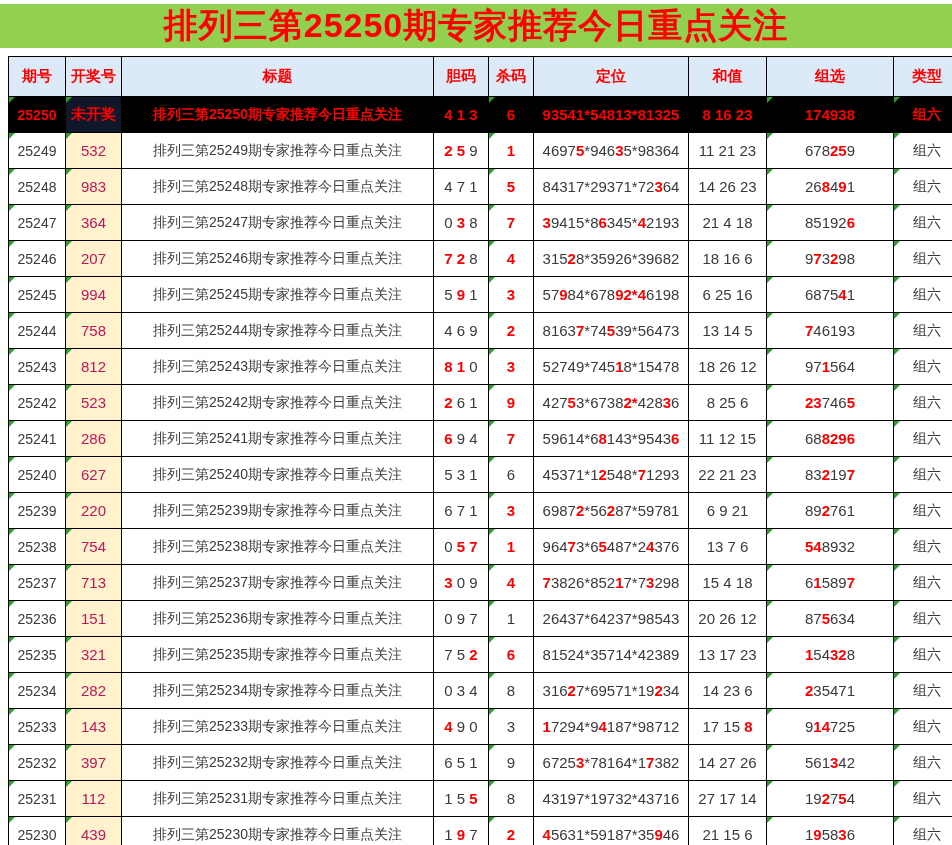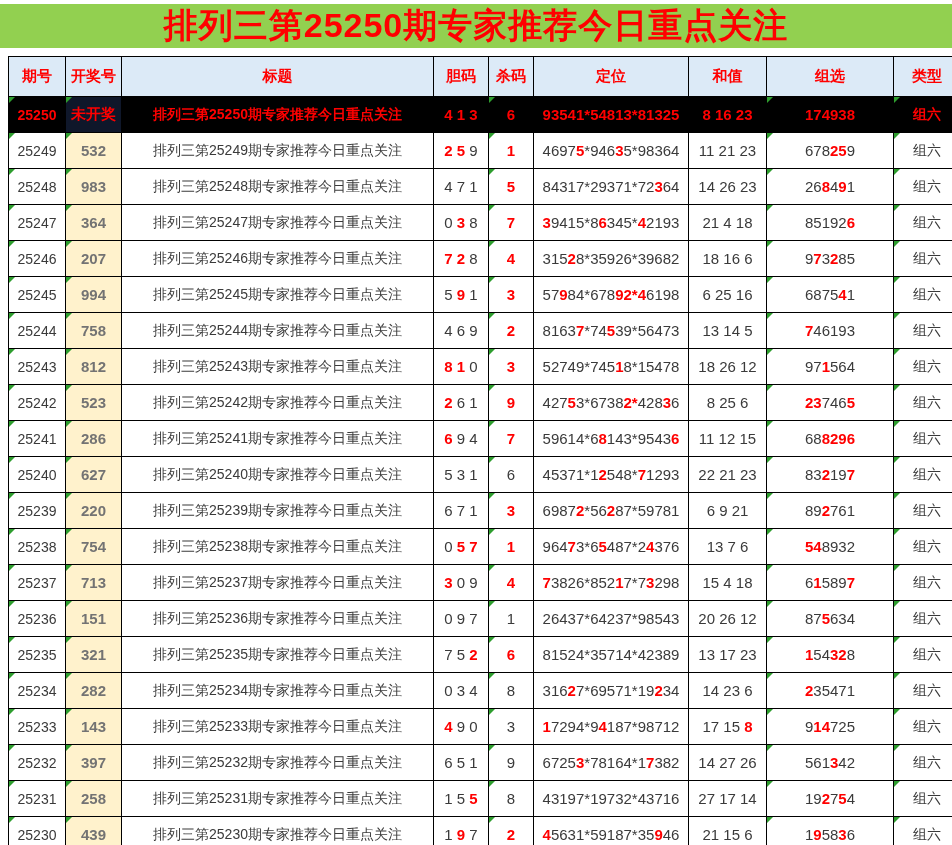--- a/index.html
+++ b/index.html
@@ -8,21 +8,21 @@
   .banner{margin-top:4px;width:952px;height:44px;background:#92D050;
           display:flex;align-items:center;justify-content:center;}
   .banner span{color:#FF0000;font-size:34px;font-weight:900;letter-spacing:1px;}
   table{border-collapse:collapse;table-layout:fixed;width:952px;margin:8px;}
   td,th{border:1px solid #000000;text-align:center;vertical-align:middle;
         padding:0;position:relative;overflow:hidden;white-space:nowrap;}
   thead th{height:39px;background:#DCEAF7;color:#FF0000;
            font-size:15px;font-weight:700;}
   tbody td{height:35px;color:#3a3a3a;font-size:14px;background:#ffffff;}
   td.num{font-size:15px;}
-  td.draw{background:#FFF2CC;color:#737373;font-weight:700;font-size:15px;}
+  td.draw{background:#FFF2CC;color:#be185d;font-weight:400;font-size:15px;}
   span.red{color:#FF0000;font-weight:700;}
   tr.hl td{background:#000000;color:#FF0000;font-weight:700;}
   tr.hl td.draw{background:#0f172a;}
   td.tri::before{content:"";position:absolute;top:0;left:0;width:0;height:0;
                  border-top:6px solid #2E9E2E;border-right:6px solid transparent;}
 </style>
 </head>
 <body>
 
 <div class="banner">
@@ -100,21 +100,21 @@
         <td class="tri"><span>组六</span></td>
       </tr>
       <tr>
         <td class="tri"><span>25246</span></td>
         <td class="draw tri"><span>207</span></td>
         <td><span>排列三第25246期专家推荐今日重点关注</span></td>
         <td class="num"><span class="red">7 2 </span><span>8</span></td>
         <td class="num tri"><span class="red">4</span></td>
         <td class="num"><span>315</span><span class="red">2</span><span>8*35926*39682</span></td>
         <td class="num"><span>18 16 6</span></td>
-        <td class="num tri"><span>9</span><span class="red">7</span><span>3</span><span class="red">2</span><span>85</span></td>
+        <td class="num tri"><span>9</span><span class="red">7</span><span>3</span><span class="red">2</span><span>98</span></td>
         <td class="tri"><span>组六</span></td>
       </tr>
       <tr>
         <td class="tri"><span>25245</span></td>
         <td class="draw tri"><span>994</span></td>
         <td><span>排列三第25245期专家推荐今日重点关注</span></td>
         <td class="num"><span>5 </span><span class="red">9 </span><span>1</span></td>
         <td class="num tri"><span class="red">3</span></td>
         <td class="num"><span>57</span><span class="red">9</span><span>84*678</span><span class="red">92*4</span><span>6198</span></td>
         <td class="num"><span>6 25 16</span></td>
@@ -259,21 +259,21 @@
         <td><span>排列三第25232期专家推荐今日重点关注</span></td>
         <td class="num"><span>6 5 1</span></td>
         <td class="num tri"><span>9</span></td>
         <td class="num"><span>6725</span><span class="red">3</span><span>*78164*1</span><span class="red">7</span><span>382</span></td>
         <td class="num"><span>14 27 26</span></td>
         <td class="num tri"><span>561</span><span class="red">3</span><span>42</span></td>
         <td class="tri"><span>组六</span></td>
       </tr>
       <tr>
         <td class="tri"><span>25231</span></td>
-        <td class="draw tri"><span>258</span></td>
+        <td class="draw tri"><span>112</span></td>
         <td><span>排列三第25231期专家推荐今日重点关注</span></td>
         <td class="num"><span>1 5 </span><span class="red">5</span></td>
         <td class="num tri"><span>8</span></td>
         <td class="num"><span>43197*19732*43716</span></td>
         <td class="num"><span>27 17 14</span></td>
         <td class="num tri"><span>19</span><span class="red">2</span><span>7</span><span class="red">5</span><span>4</span></td>
         <td class="tri"><span>组六</span></td>
       </tr>
       <tr>
         <td class="tri"><span>25230</span></td>

